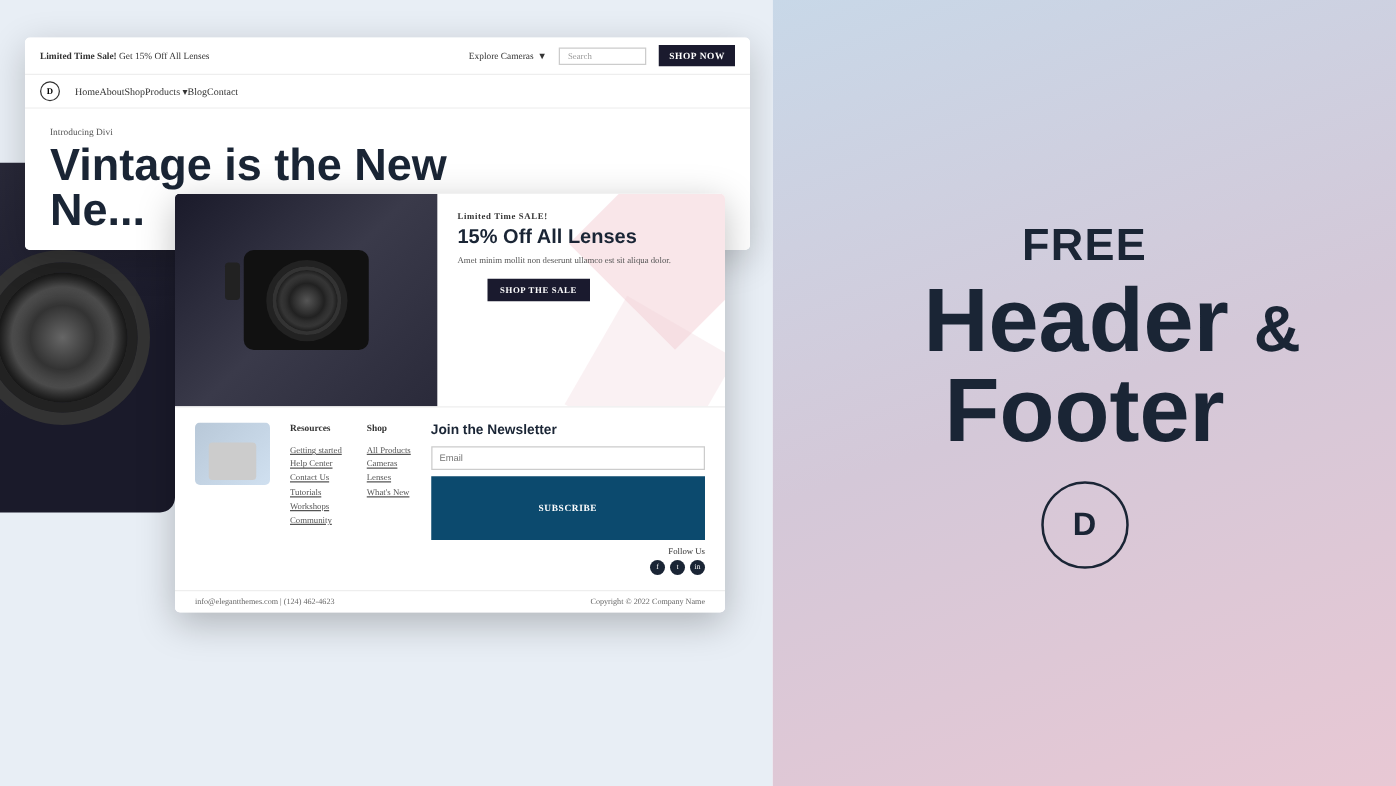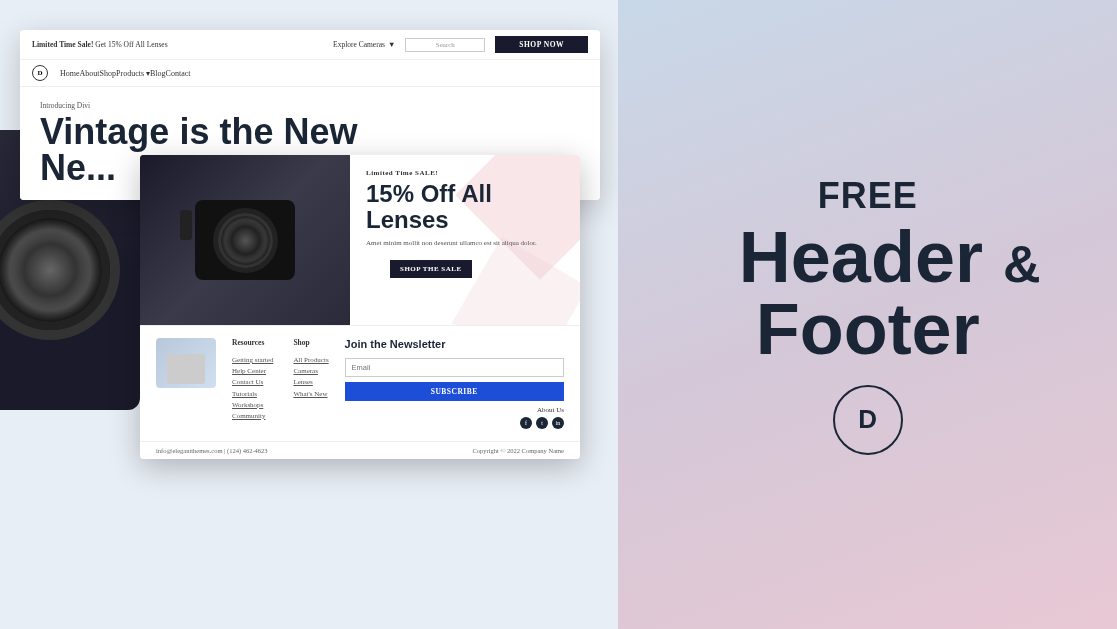--- a/index.html
+++ b/index.html
@@ -128,30 +128,29 @@
       font-size: 7.5px;
       color: #333;
       margin-left: auto;
     }
 
     .top-bar .search-box {
       border: 1px solid #ccc;
       padding: 2px 6px;
       font-size: 7px;
       color: #999;
-      width: 80px;
-      text-align: center;
+      width: 70px;
     }
 
     .top-bar .shop-now-btn {
       background: #1a1a2e;
       color: white;
       font-size: 7.5px;
       font-weight: bold;
-      padding: 4px 24px;
+      padding: 4px 8px;
       letter-spacing: 0.5px;
       cursor: pointer;
     }
 
     
     .nav-bar {
       background: white;
       border-bottom: 1px solid #eee;
       display: flex;
       align-items: center;
@@ -309,21 +308,21 @@
       font-size: 7px;
       font-weight: bold;
       color: #333;
       letter-spacing: 0.5px;
       margin-bottom: 4px;
     }
 
     .promo-title {
       font-family: Arial, sans-serif;
       font-weight: 900;
-      font-size: 24px;
+      font-size: 16px;
       color: #1a2535;
       line-height: 1.1;
       margin-bottom: 5px;
       position: relative;
       z-index: 1;
     }
 
     .promo-desc {
       font-size: 7px;
       color: #555;
@@ -408,25 +407,25 @@
       width: 100%;
       border: 1px solid #ccc;
       padding: 4px 6px;
       font-size: 7.5px;
       color: #aaa;
       margin-bottom: 5px;
     }
 
     .subscribe-btn {
       width: 100%;
-      background: #1d4ed8;
+      background: #0c4a6e;
       color: white;
       font-size: 7.5px;
       font-weight: bold;
-      padding: 5px;
+      padding: 21px;
       letter-spacing: 0.5px;
       text-align: center;
     }
 
     .follow-text {
       font-size: 7px;
       color: #333;
       text-align: right;
       margin-top: 5px;
     }
@@ -585,21 +584,21 @@
             <a>Cameras</a>
             <a>Lenses</a>
             <a>What's New</a>
           </div>
         </div>
 
         <div class="newsletter-section">
           <h3>Join the Newsletter</h3>
           <input class="email-input" type="text" placeholder="Email" style="">
           <div class="subscribe-btn">SUBSCRIBE</div>
-          <div class="follow-text">About Us</div>
+          <div class="follow-text">Follow Us</div>
           <div class="social-icons">
             <div class="social-icon">f</div>
             <div class="social-icon">t</div>
             <div class="social-icon">in</div>
           </div>
         </div>
 
       </div>
     </div>
 

